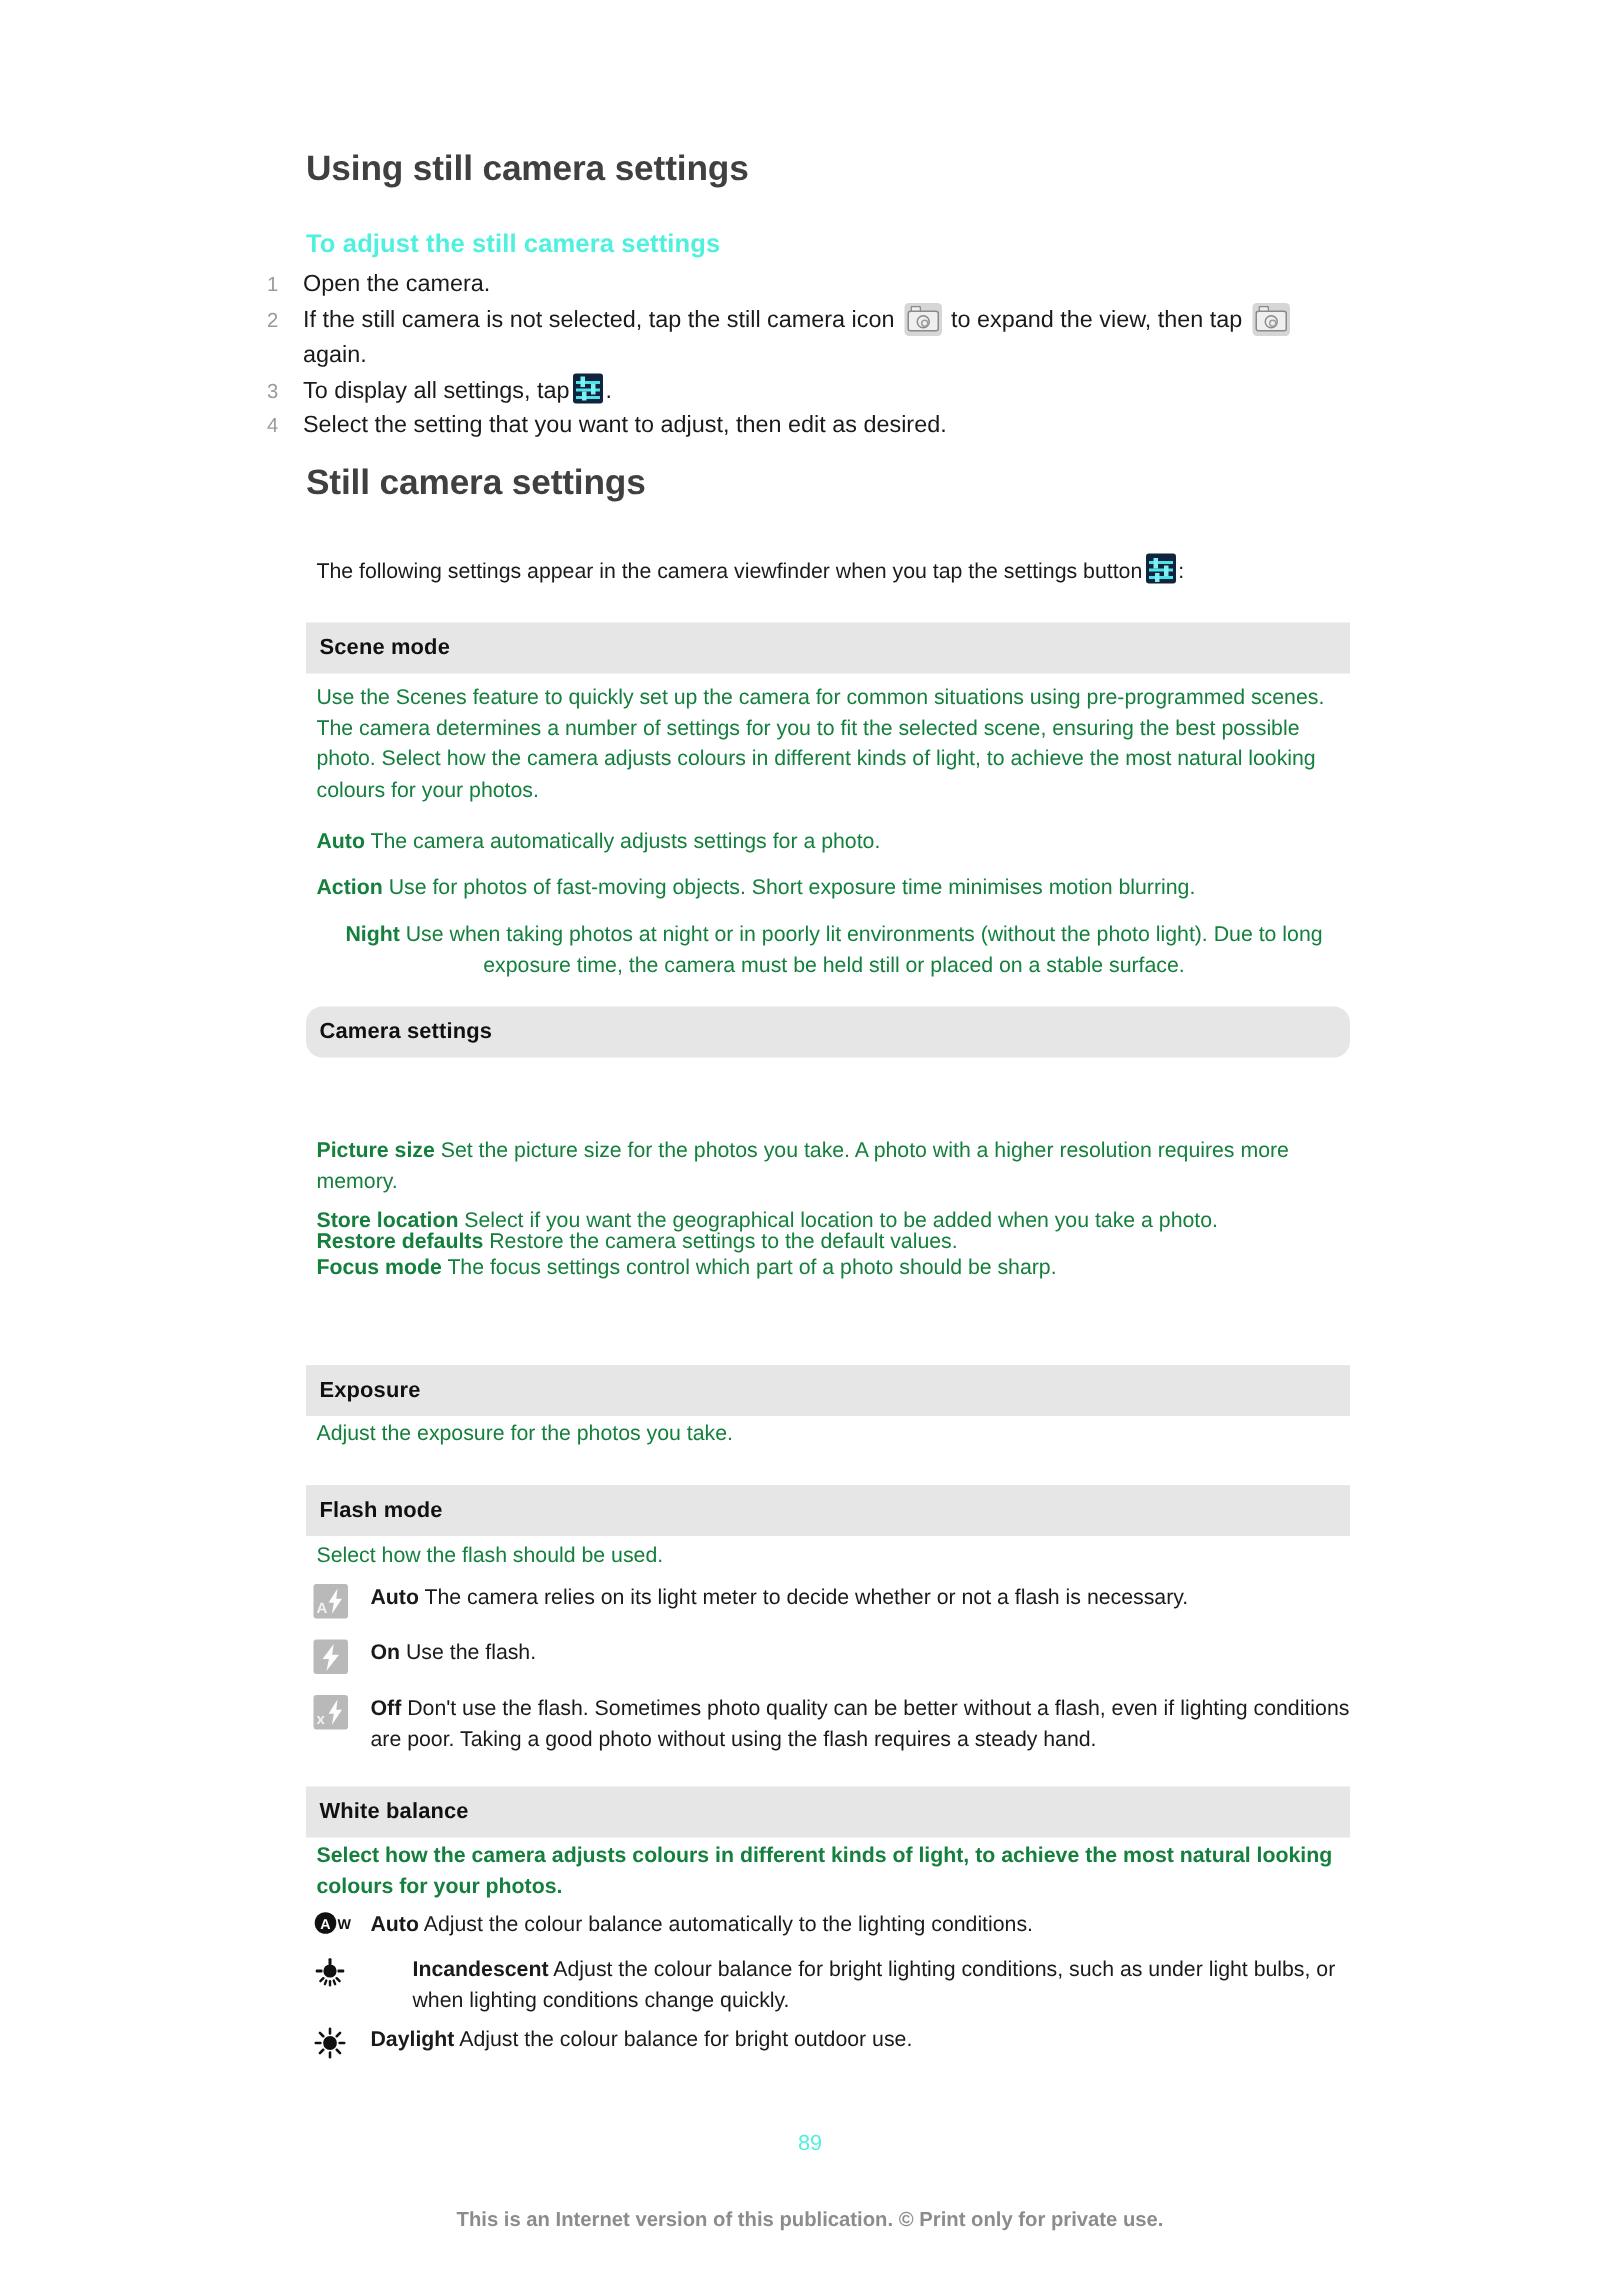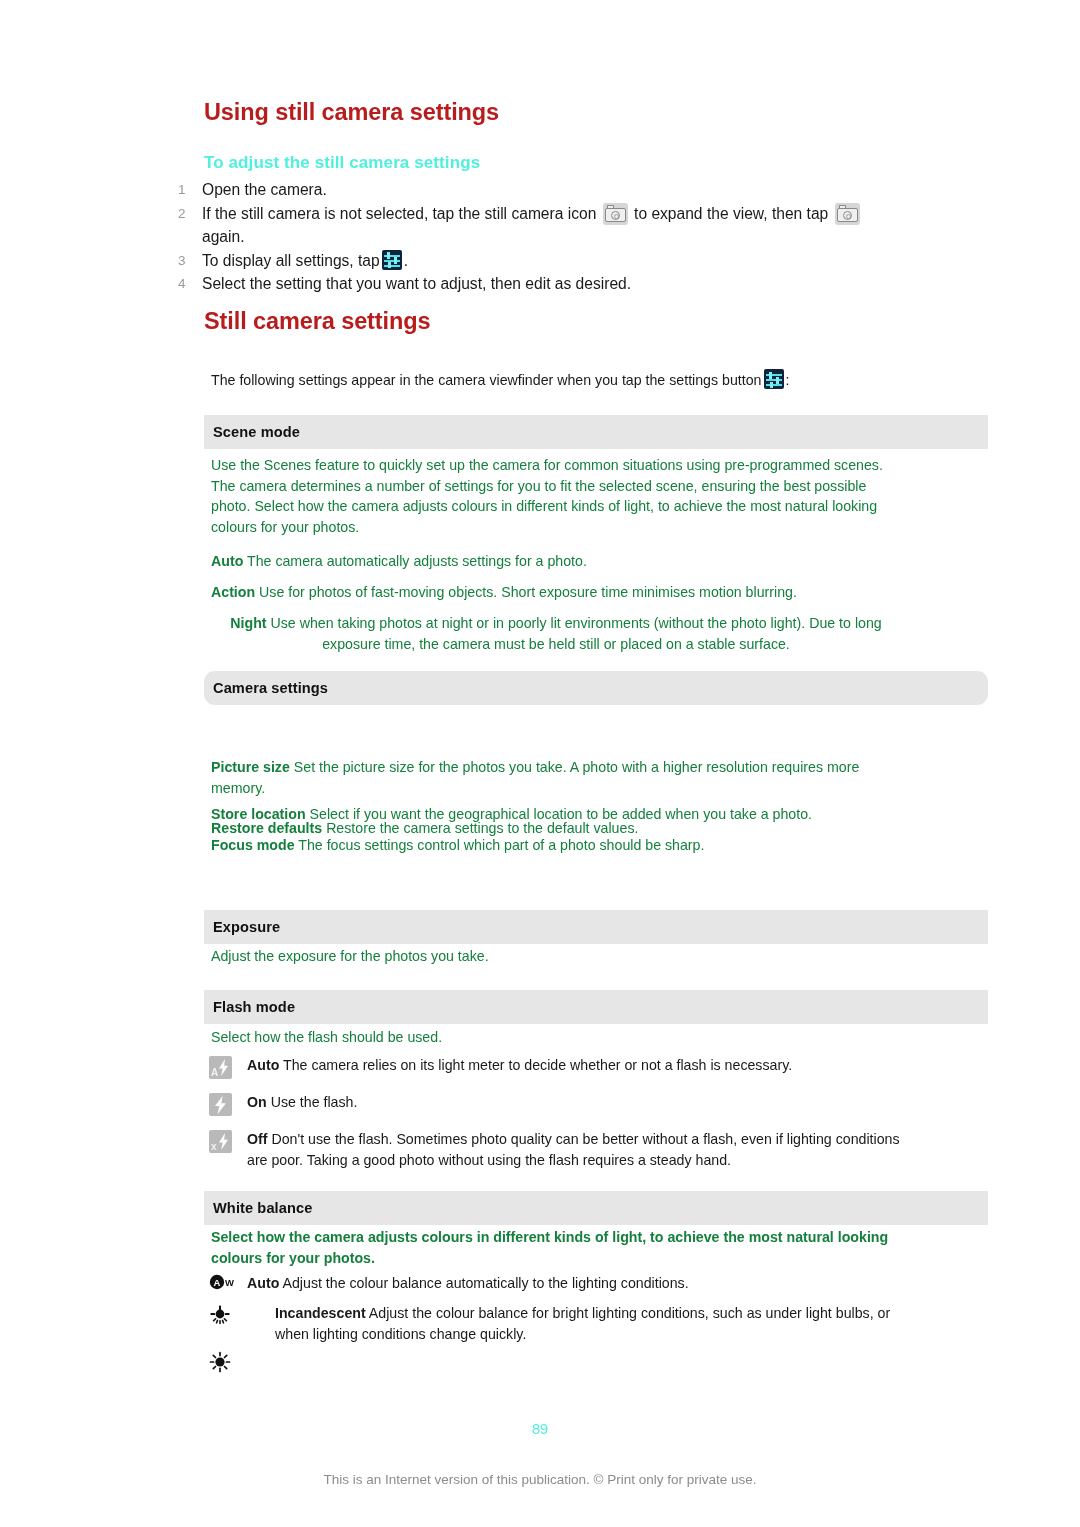--- a/index.html
+++ b/index.html
@@ -17,21 +17,21 @@
     -webkit-font-smoothing: antialiased;
   }
 
   
   h1.title {
     font-size: 23.5px;
     font-weight: bold;
     letter-spacing: -0.1px;
     margin: 0;
     padding: 0;
-    color: #b91c1c;
+    color: #404040;
   }
   .title-1 { position: absolute; left: 204px; top: 99px; }
   .title-2 { position: absolute; left: 204px; top: 308px; }
 
   h2.subtitle {
     position: absolute;
     left: 204px;
     top: 153px;
     font-size: 17px;
     font-weight: bold;
@@ -73,21 +73,21 @@
     width: 700px;
     font-size: 14.2px;
     line-height: 21px;
     color: #1a1a1a;
   }
 
   
   .band {
     position: absolute;
     left: 204px;
-    width: 784px;
+    width: 696px;
     background: #e6e6e6;
     font-size: 14.6px;
     font-weight: bold;
     color: #111;
     padding: 9px 0 9px 9px;
     letter-spacing: 0.1px;
   }
 
   
   .para {
@@ -218,20 +218,21 @@
     font-size: 14.5px;
     color: #4ff0dd;
   }
   .footnote {
     position: absolute;
     left: 0; right: 0;
     top: 1472px;
     text-align: center;
     font-size: 13.5px;
     color: #8c8c8c;
+    font-weight: bold;
   }
 </style>
 </head>
 <body>
 
 <h1 class="title title-1">Using still camera settings</h1>
 
 <h2 class="subtitle">To adjust the still camera settings</h2>
 
 <div class="steps">
@@ -428,16 +429,20 @@
           <line x1="1.5" y1="11" x2="4.6" y2="11"></line>
           <line x1="17.4" y1="11" x2="20.5" y2="11"></line>
           <line x1="4.3" y1="4.3" x2="6.5" y2="6.5"></line>
           <line x1="15.5" y1="15.5" x2="17.7" y2="17.7"></line>
           <line x1="17.7" y1="4.3" x2="15.5" y2="6.5"></line>
           <line x1="6.5" y1="15.5" x2="4.3" y2="17.7"></line>
         </g>
       </svg>
     </span>
   </span>
+  <span class="txt">
+    <b>Daylight</b>
+    <span>Adjust the colour balance for bright outdoor use.</span>
+  </span>
 </div>
 
 <div class="pagenum">89</div>
 <div class="footnote">This is an Internet version of this publication. © Print only for private use.</div>
 
 </body></html>

